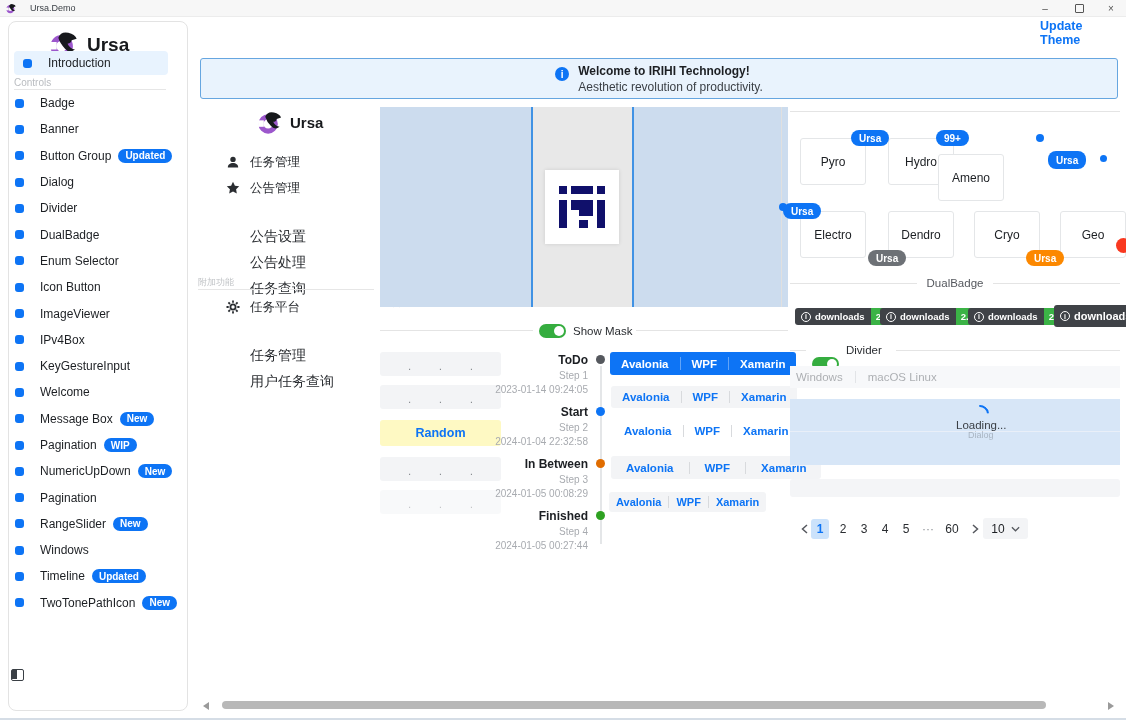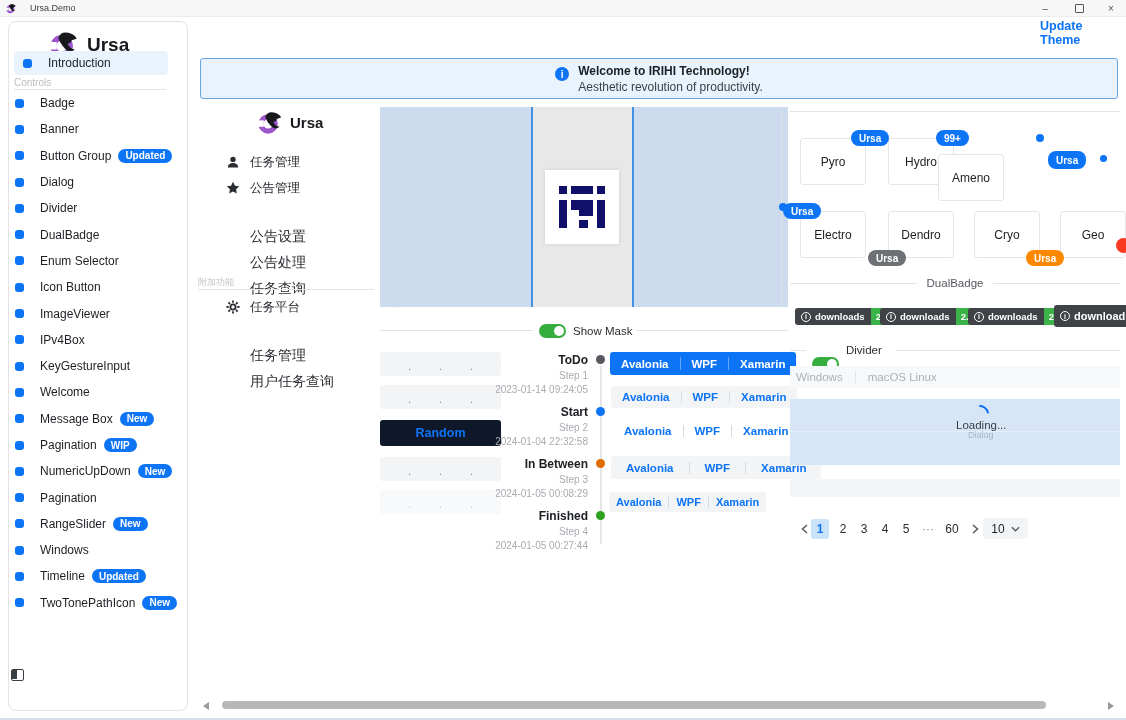--- a/index.html
+++ b/index.html
@@ -52,21 +52,21 @@
   .vline{position:absolute;top:0;width:2px;height:200px;background:#4092e4;}
   #iri-logo{left:545px;top:170px;width:74px;height:74px;background:#fff;box-shadow:0 0 4px rgba(0,0,0,.12);}
   .handle-dot{left:779px;top:203px;width:8px;height:8px;border-radius:50%;background:#0d74f5;}
   .divline{height:1px;background:#e4e4e4;}
   .toggle{width:27px;height:14px;border-radius:7px;background:#35ad3f;position:relative;}
   .toggle::after{content:"";position:absolute;right:2px;top:2px;width:10px;height:10px;border-radius:50%;background:#fff;}
   .divlabel{font-size:11.5px;color:#2a2d31;}
   
   .ipbox{left:380px;width:121px;height:24px;background:#f3f4f6;border-radius:3px;display:flex;align-items:center;justify-content:space-evenly;color:#7a7e83;font-size:10px;}
   .ipbox span{transform:translateY(2px);}
-  #random-btn{left:380px;top:420px;width:121px;height:26px;background:#0f172a;border-radius:3px;color:#0d74f5;font-weight:bold;
+  #random-btn{left:380px;top:420px;width:121px;height:26px;background:#fef9c3;border-radius:3px;color:#0d74f5;font-weight:bold;
               display:flex;align-items:center;justify-content:center;font-size:12.5px;}
   .ip-disabled{opacity:.5;}
   
   .tl-line{left:600px;top:366px;width:1.5px;height:178px;background:#e4e6e8;}
   .tl-title{position:absolute;right:538px;font-weight:bold;font-size:12px;color:#1c1f23;white-space:nowrap;}
   .tl-sub{position:absolute;right:538px;font-size:10px;color:#a8abb0;white-space:nowrap;}
   .tl-dot{position:absolute;left:596px;width:9px;height:9px;border-radius:50%;}
   .dot-gray{background:#55585e;} .dot-blue{background:#0d74f5;} .dot-orange{background:#e06c00;} .dot-green{background:#2ea121;}
   
   .bgroup{display:flex;align-items:center;border-radius:3px;font-weight:bold;font-size:11.5px;}

